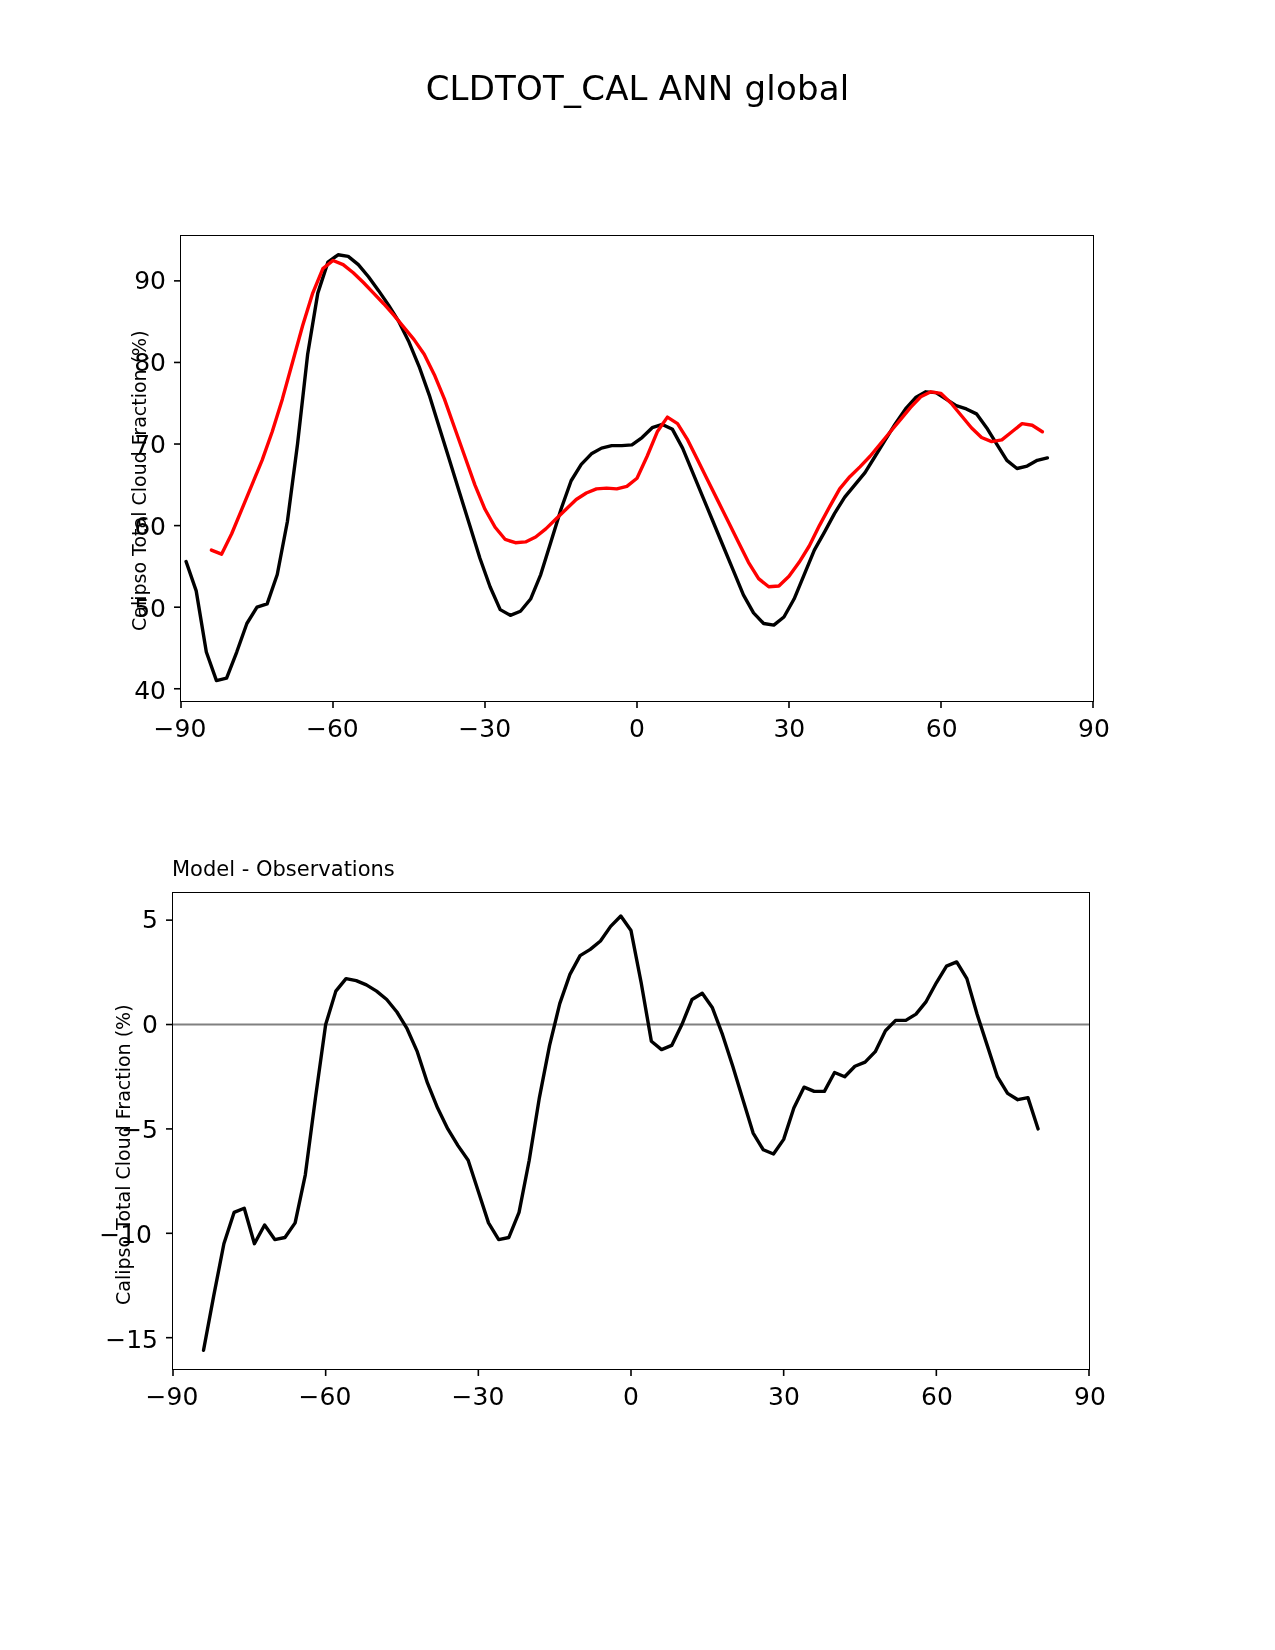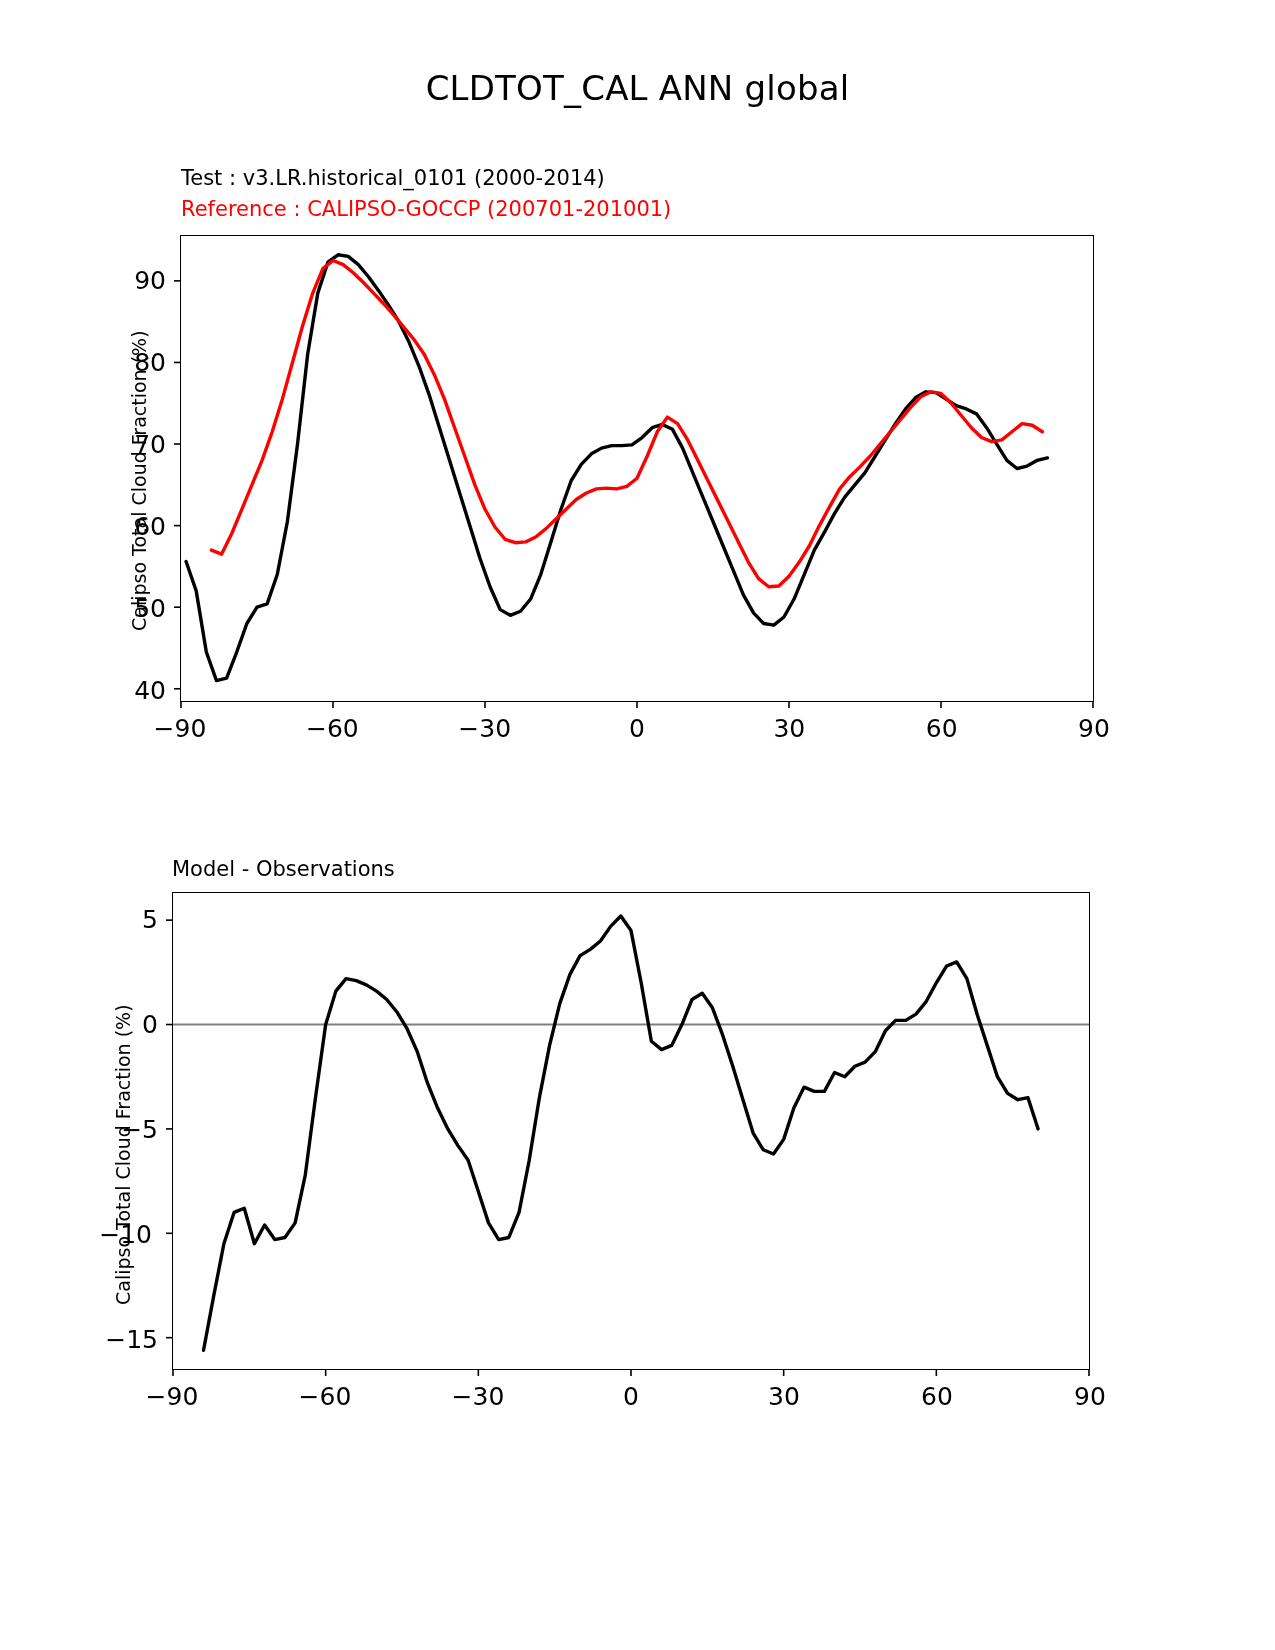--- a/index.html
+++ b/index.html
@@ -102,24 +102,20 @@
     font-size: 21px;
   }
 </style>
 </head>
 <body>
 
 <div class="page">
 
   <div id="main-title">CLDTOT_CAL ANN global</div>
 
-  <div class="legend-block">
-    <div class="legend-test">Test : v3.LR.historical_0101 (2000-2014)</div>
-    <div class="legend-ref">Reference : CALIPSO-GOCCP (200701-201001)</div>
-  </div>
 
   <div id="panel-top" class="panel">
     <div class="ylabel" id="ylabel-top">Calipso Total Cloud Fraction (%)</div>
 
     <div class="plot-frame" id="frame-top">
       <svg class="svg-layer" id="svg-top" viewBox="0 0 914 467" preserveAspectRatio="none">
           <line x1="0" y1="467" x2="0" y2="474" stroke="#000" stroke-width="1.6" vector-effect="non-scaling-stroke"></line>
           <line x1="152.33333333333331" y1="467" x2="152.33333333333331" y2="474" stroke="#000" stroke-width="1.6" vector-effect="non-scaling-stroke"></line>
           <line x1="304.66666666666663" y1="467" x2="304.66666666666663" y2="474" stroke="#000" stroke-width="1.6" vector-effect="non-scaling-stroke"></line>
           <line x1="457" y1="467" x2="457" y2="474" stroke="#000" stroke-width="1.6" vector-effect="non-scaling-stroke"></line>

